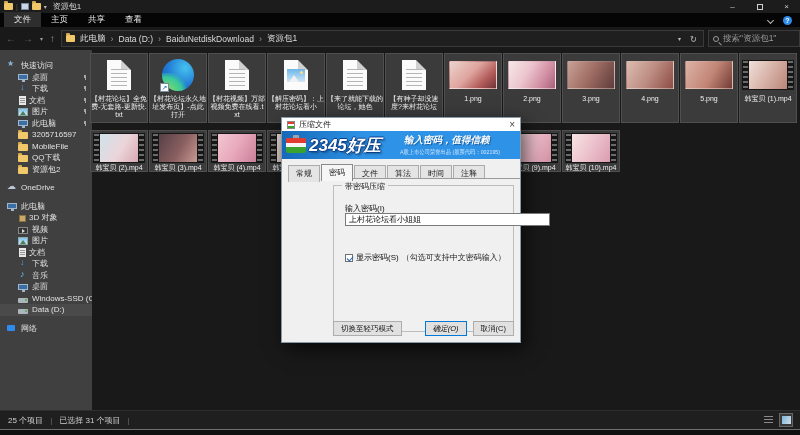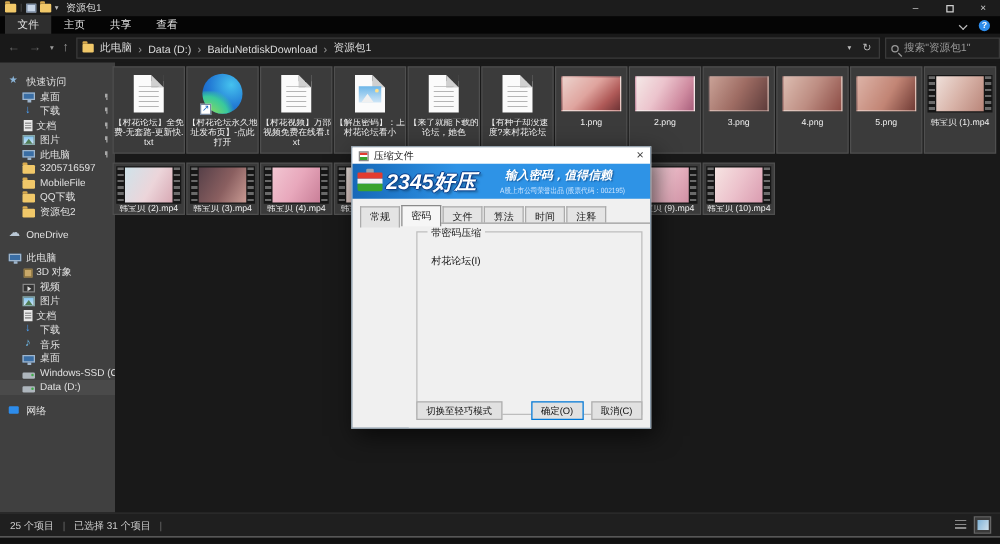--- a/index.html
+++ b/index.html
@@ -165,21 +165,21 @@
   .cb1 { top:66px; } .cb2 { top:79px; }
   .cb { width:8px; height:8px; background:#fff; border:1px solid #707070; position:relative; flex:none; }
   .cb.checked::after { content:''; position:absolute; left:1px; top:1px; width:5px; height:3px;
     border-left:1.5px solid #1a5fb8; border-bottom:1.5px solid #1a5fb8; transform:rotate(-48deg); }
   .cb.disabled { border-color:#b8b8b8; }
   .graytext { color:#9a9a9a; }
   .hint { color:#222; }
   .d-buttons { position:absolute; left:6px; right:6px; bottom:6px; height:15px; display:flex; align-items:flex-start; }
   .d-btn { height:15px; background:#e1e1e1; border:1px solid #adadad; font-size:7.5px; color:#111;
     display:flex; align-items:center; justify-content:center; padding:0 7px; }
-  .d-btn.default { border:1.5px solid var(--accent); }
+  .d-btn.default { border:1.5px solid var(--accent);font-style:italic; }
   .d-btn + .d-btn { margin-left:6px; }
   .spacer { flex:1; }
 </style>
 </head>
 <body style="--accent: #0078d7; --banner1: #1668b8; --banner2: #2e93e6;">
 
 <div class="titlebar">
   <div class="qat">
     <span class="mini-folder"></span>
     <span class="qat-sep">|</span>
@@ -518,21 +518,29 @@
     <span class="d-tab">常规</span>
     <span class="d-tab active">密码</span>
     <span class="d-tab">文件</span>
     <span class="d-tab">算法</span>
     <span class="d-tab">时间</span>
     <span class="d-tab">注释</span>
   </div>
   <div class="d-body">
     <div class="groupbox">
       <span class="glabel">带密码压缩</span>
-      <span class="fieldlabel">村花论坛(I)</span>
+      <span class="fieldlabel">输入密码(I)</span>
+      <div class="pwd-input">
+        <span>上村花论坛看小姐姐</span>
+        </div>
+      <div class="cbrow cb1">
+        <span class="cb checked"></span>
+        <span>显示密码(S)</span>
+        <span class="hint">（勾选可支持中文密码输入）</span>
+      </div>
     </div>
     <div class="d-buttons">
       <div class="d-btn">切换至轻巧模式</div>
       <div class="spacer"></div>
       <div class="d-btn default">确定(O)</div>
       <div class="d-btn">取消(C)</div>
     </div>
   </div>
 </div>
 

